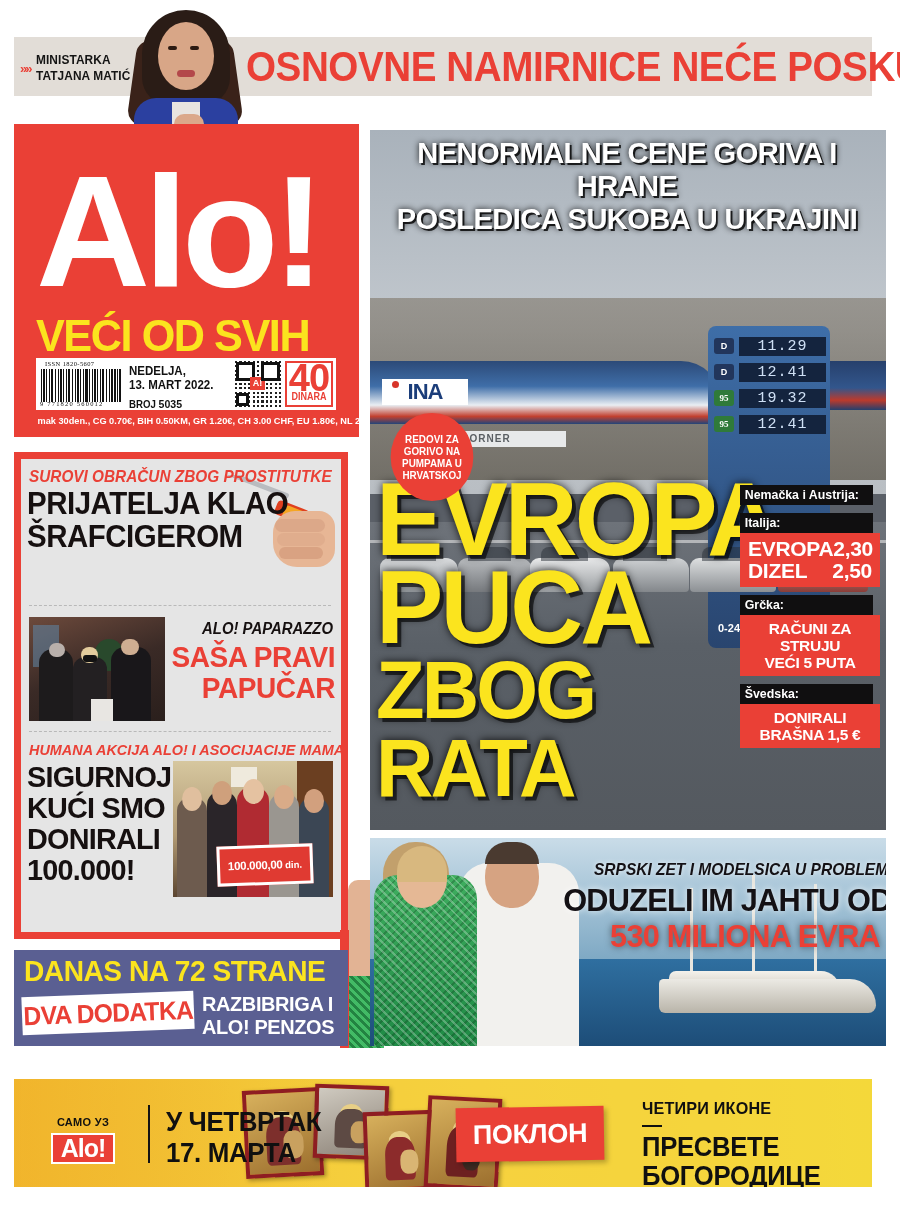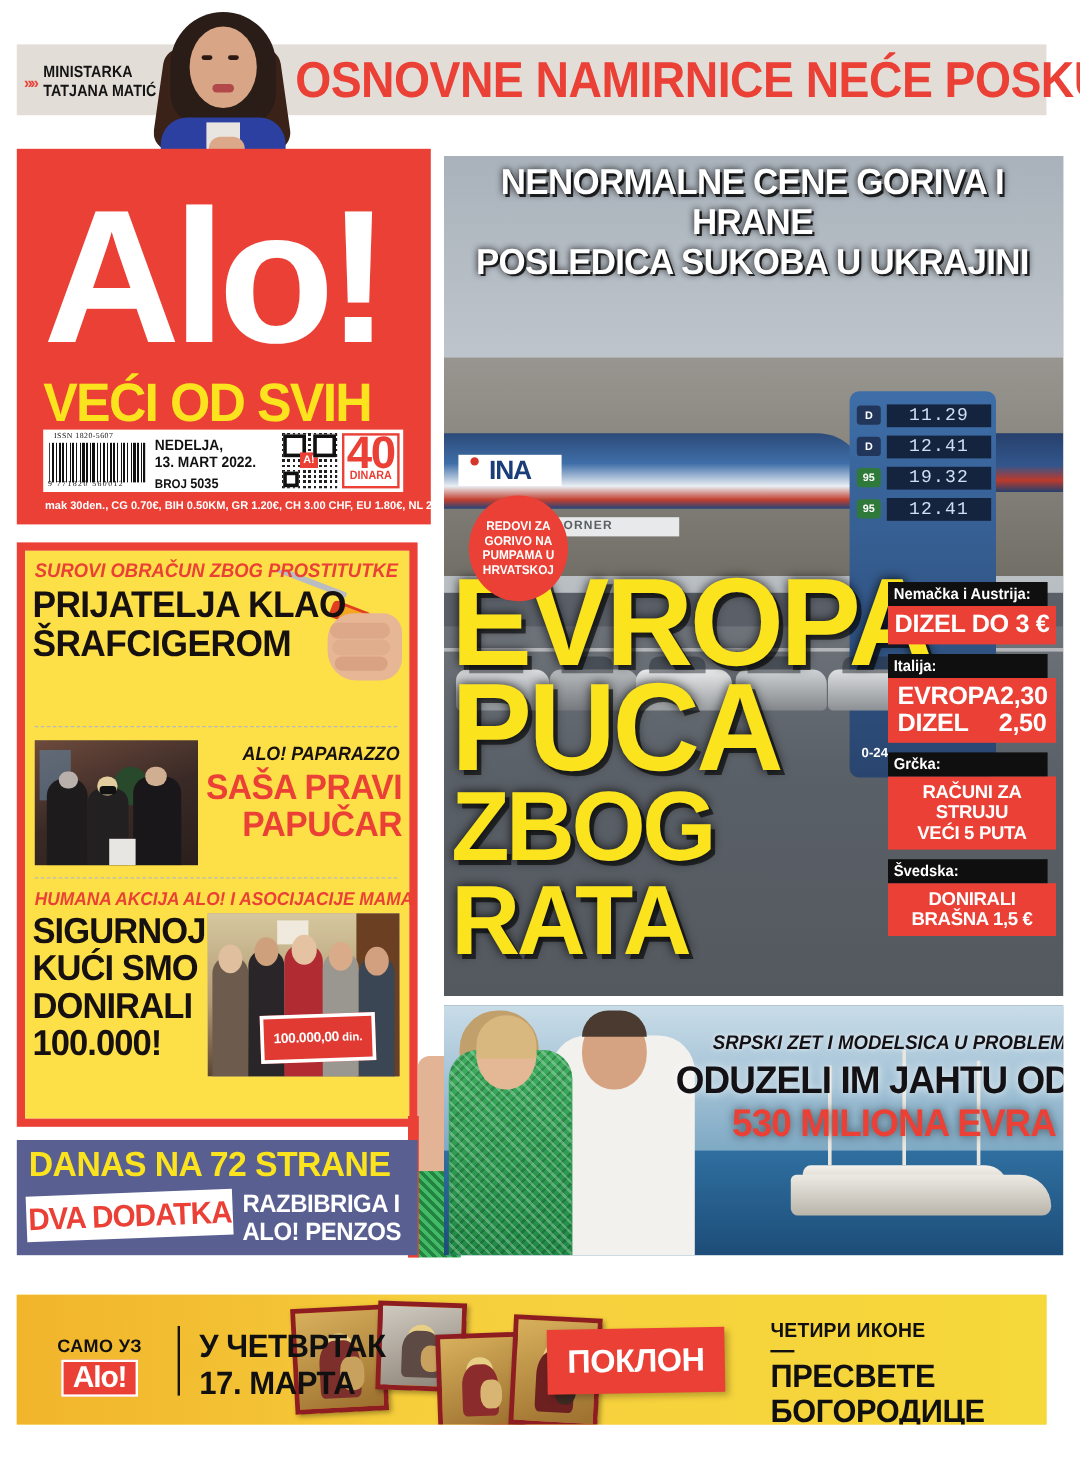--- a/index.html
+++ b/index.html
@@ -118,21 +118,21 @@
     position:absolute; left:22px; top:289px; width:300px; height:16px;
     color:#fff; font-size:9.3px; font-weight:bold; line-height:16px;
     text-align:center; white-space:nowrap; transform:scaleX(.99);
   }
 
   
   .leftframe{
     position:absolute; left:14px; top:452px; width:334px; height:487px;
     border:7px solid #ea4036; background:#fff;
   }
-  .lf-inner{ position:absolute; inset:0; background:#fde047; }
+  .lf-inner{ position:absolute; inset:0; background:#e5e5e5; }
 
   
   .a1-kicker{
     position:absolute; left:8px; top:8px; width:300px;
     color:#ea4036; font-weight:900; font-style:italic; font-size:16.5px;
     line-height:19px; transform:scaleX(.93); transform-origin:left center; white-space:nowrap;
   }
   .a1-title{
     position:absolute; left:6px; top:28px; width:290px;
     color:#161010; font-weight:900; font-size:31px; line-height:33px;
@@ -263,21 +263,21 @@
   }
   .ina i{ position:absolute; left:10px; top:2px; width:7px;height:7px;border-radius:50%;background:#d7352a; }
   .pylon{
     position:absolute;right:56px;top:28%;width:122px;height:46%;
     background:linear-gradient(180deg,#3e6ea8,#29456f);border-radius:8px;
   }
   .pricerow{
     position:absolute; left:6px; width:112px; height:20px; display:flex; gap:5px; align-items:center;
   }
   .pricerow .tag{ width:20px;height:16px;border-radius:3px;background:#22365c;color:#fff;font-size:9px;font-weight:bold;text-align:center;line-height:16px;}
-  .pricerow .tag.g{ background:#2f7a3a; }
+  .pricerow .tag.g{ background:#2f7a3a;font-family:Liberation Serif, serif; }
   .pricerow .val{
     flex:1;height:19px;background:#14243e;color:#cfe0f5;
     font-family:"Liberation Mono", monospace; font-size:15px; line-height:19px; text-align:center; letter-spacing:1px;
   }
   .shop{position:absolute;left:36px;top:43%;width:160px;height:16px;background:#e7e9ea;color:#5a5f63;font-size:10px;line-height:16px;text-align:center;letter-spacing:1px;font-weight:bold;}
   .road{position:absolute;left:0;bottom:0;width:100%;height:44%;background:linear-gradient(180deg,#6e737a 0%,#5a6067 40%,#54595f 100%);}
   .roadline{position:absolute;left:0;top:6%;width:100%;height:3px;background:rgba(240,240,240,.55);}
   .cars{position:absolute;left:0;top:46%;width:100%;height:20%;}
   .car{position:absolute;bottom:0;height:34px;border-radius:9px 12px 4px 4px;}
   .car::after{content:"";position:absolute;left:14%;top:-11px;width:58%;height:14px;background:rgba(40,46,54,.5);border-radius:8px 8px 0 0;}
@@ -364,21 +364,21 @@
       linear-gradient(#f7dd48 0 0), linear-gradient(#f7dd48 0 0);
     background-size:10px 30px, 30px 10px;
     background-position:0 0, 0 0;
     background-repeat:repeat;
     opacity:.55;
   }
   .adgrad{ position:absolute; inset:0; background:linear-gradient(90deg, rgba(238,160,31,.55) 0%, rgba(244,214,40,0) 38%); }
   .ad-samo{
     position:absolute; left:22px; top:36px; width:94px; text-align:center; z-index:3;
   }
-  .ad-samo .t{ color:#101010; font-weight:900; font-size:15px; line-height:15px; letter-spacing:.3px;}
+  .ad-samo .t{ color:#101010; font-weight:900; font-size:11px; line-height:15px; letter-spacing:.3px;}
   .ad-alo{
     display:inline-block; margin-top:3px; background:#ea4036; color:#fff; border:2px solid #fff;
     font-weight:900; font-size:25px; line-height:27px; padding:0 8px; letter-spacing:-1px;
   }
   .ad-sep{ position:absolute; left:134px; top:26px; width:2px; height:58px; background:#141414; z-index:3;}
   .ad-when{
     position:absolute; left:152px; top:28px; z-index:3;
     color:#101010; font-weight:900; font-size:27px; line-height:31px; letter-spacing:-.4px;
     transform:scaleX(.96); transform-origin:left top;
   }
@@ -608,24 +608,20 @@
 
     <div class="bigtitle">
       <div class="l1">EVROPA</div>
       <div class="l2">PUCA</div>
       <div class="l3">ZBOG RATA</div>
     </div>
 
     <div class="cards">
       <div class="card">
         <div class="hd">Nemačka i Austrija:</div>
-        <div class="bd">
-          <span>DIZEL DO</span>
-          <span>3 €</span>
-        </div>
       </div>
       <div class="card">
         <div class="hd">Italija:</div>
         <div class="bd">
           <div class="row">
               <span>EVROPA</span>
               <span>2,30</span>
             </div>
           <div class="row">
               <span>DIZEL</span>

